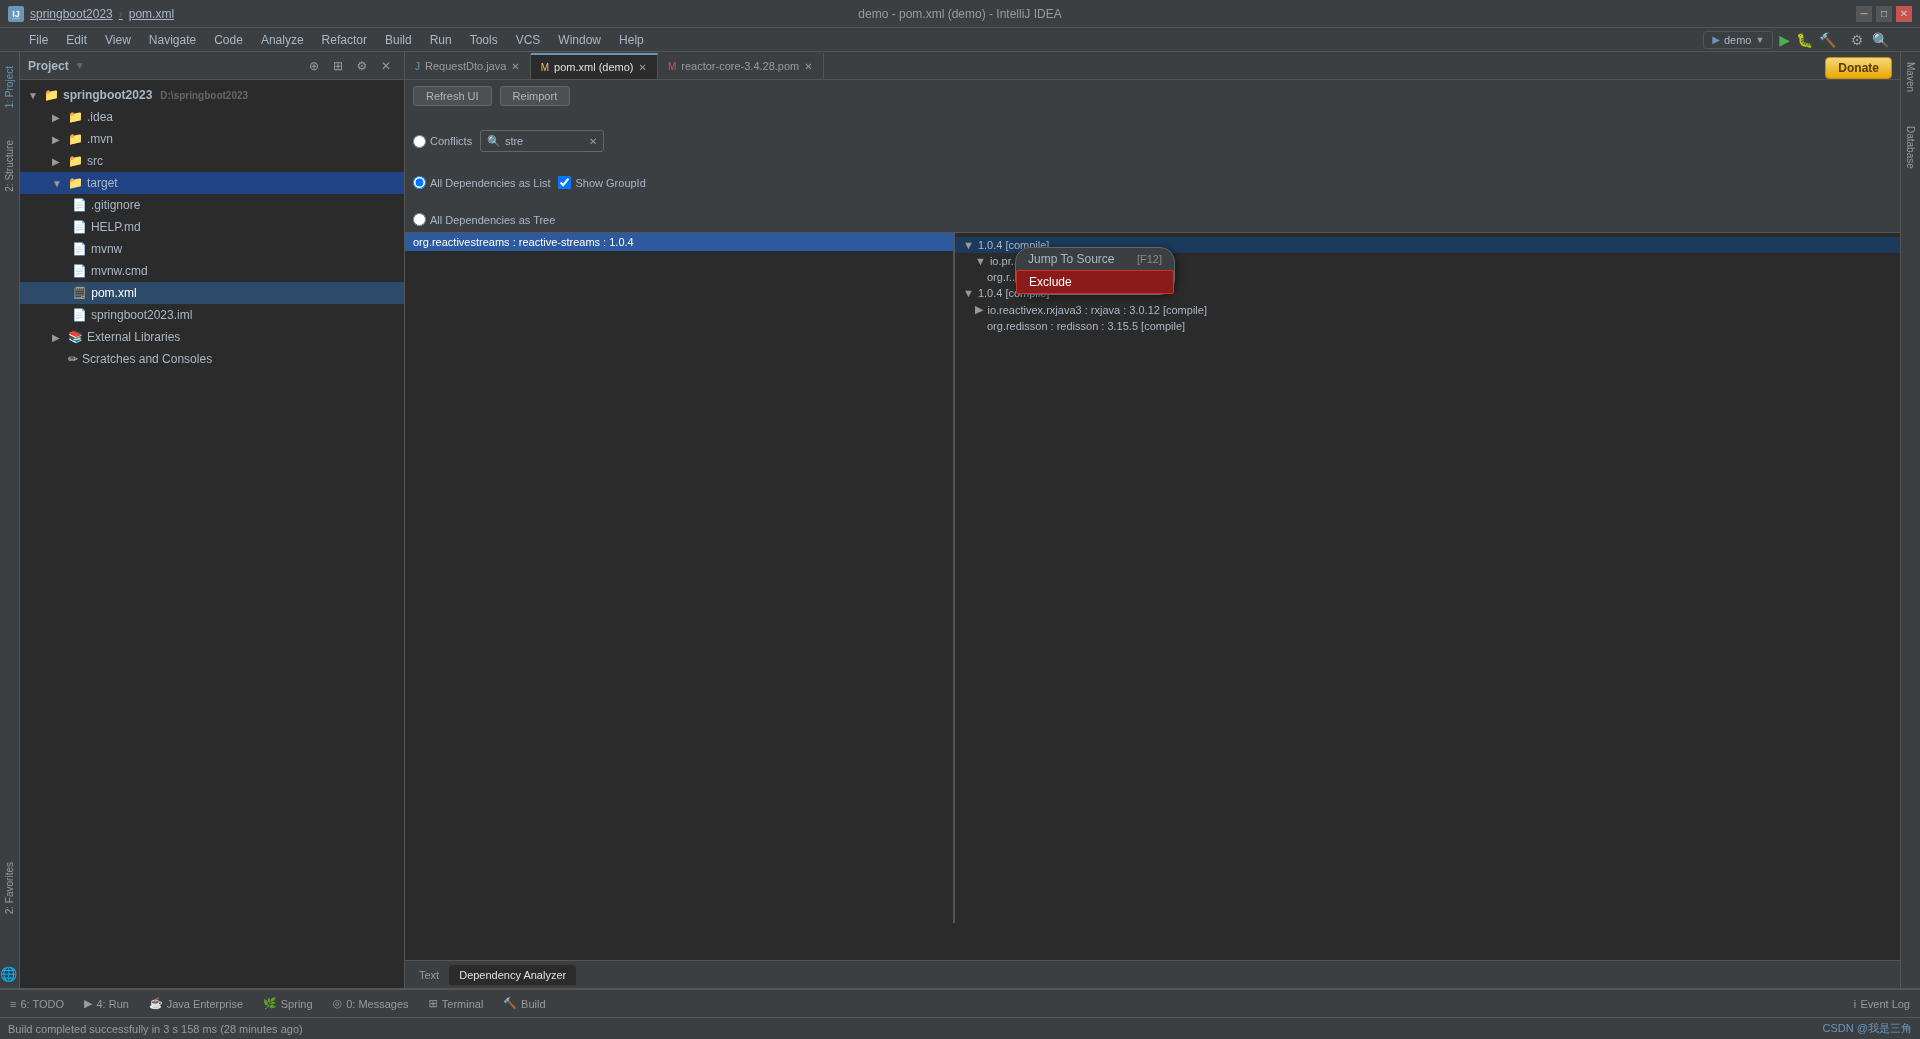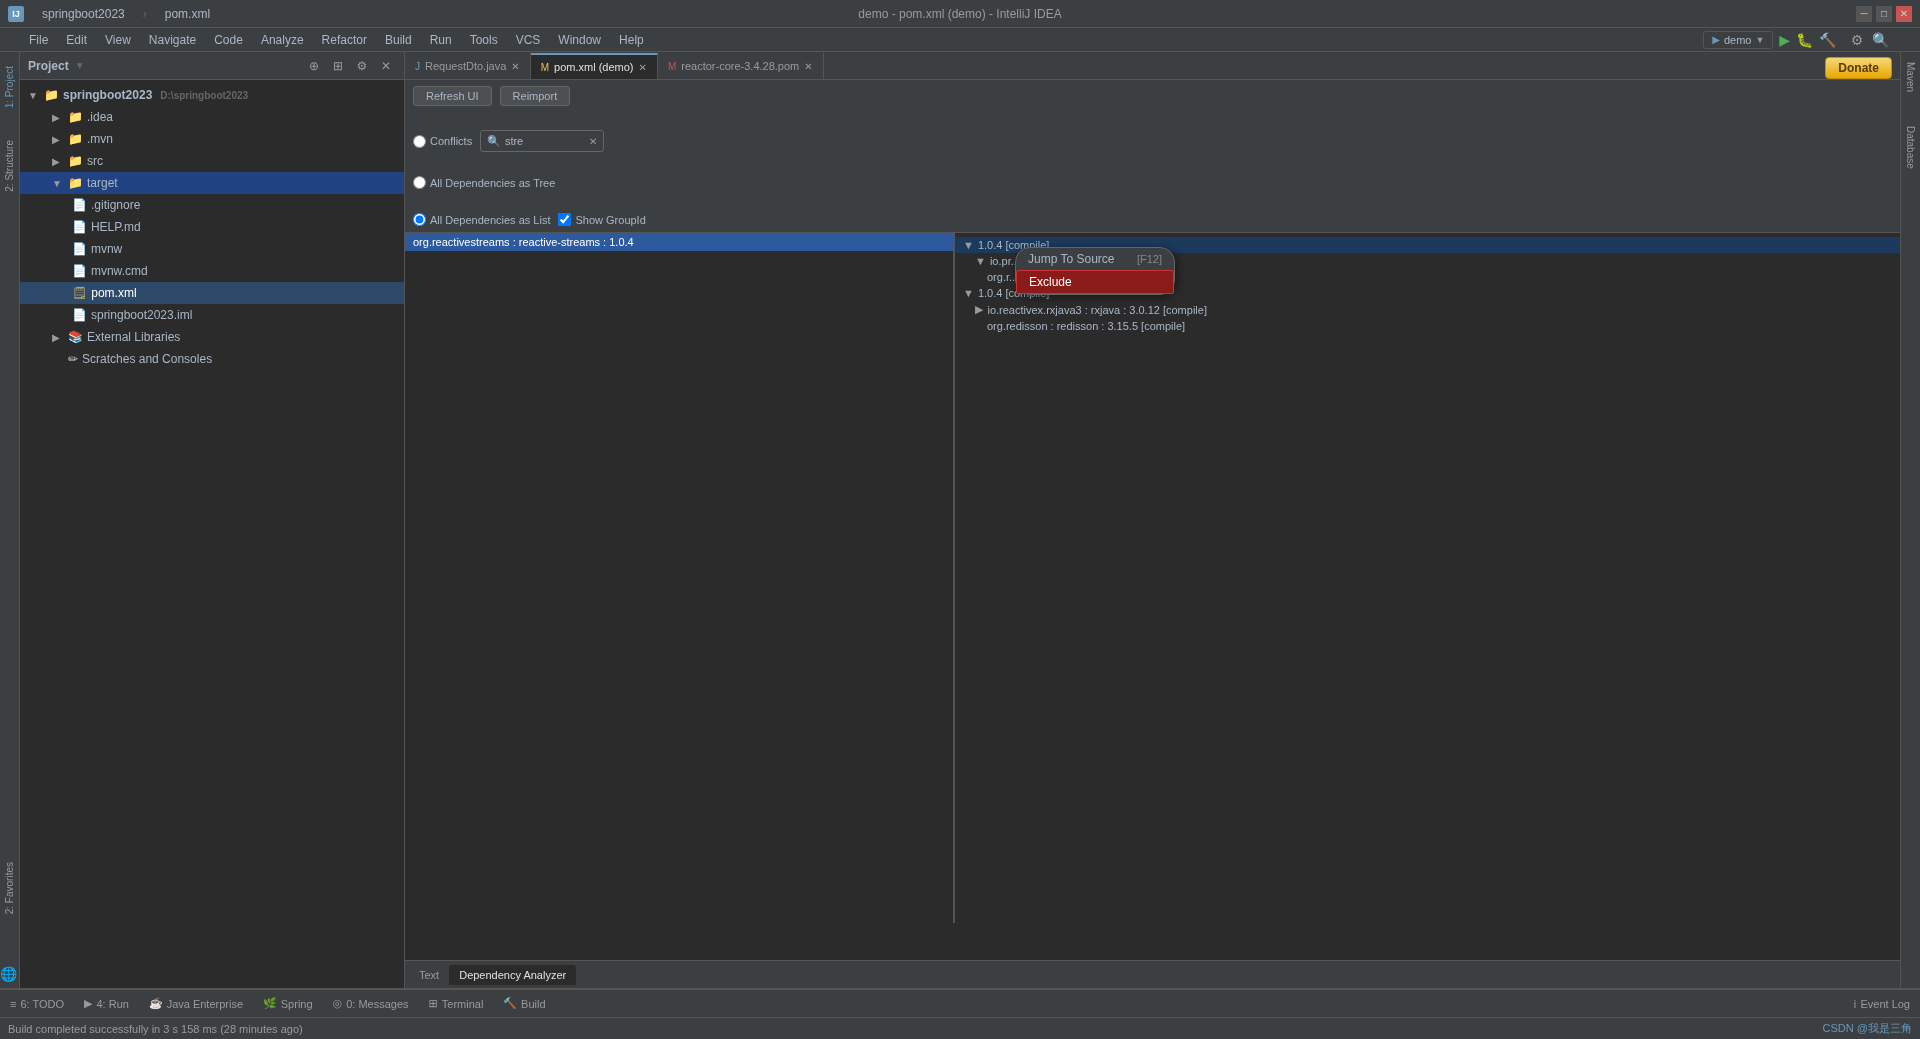--- a/index.html
+++ b/index.html
@@ -20,22 +20,23 @@
       background: #3c3f41;
       display: flex;
       align-items: center;
       padding: 0 8px;
       border-bottom: 1px solid #555;
       position: relative;
     }
     .title-bar-left {
       display: flex;
       align-items: center;
-      gap: 18px;
+      gap: 6px;
       flex: 1;
+      text-decoration: underline;
     }
     .title-bar-center {
       position: absolute;
       left: 50%;
       transform: translateX(-50%);
       color: #9a9a9a;
       font-size: 12px;
     }
     .title-bar-right {
       display: flex;
@@ -628,34 +629,34 @@
               <span>Conflicts</span>
             </label>
             <div class="search-box">
               <span class="search-icon">🔍</span>
               <input type="text" value="stre" style="">
               <span class="search-clear">✕</span>
             </div>
           </div>
           <div class="dep-toolbar-row">
             <label class="radio-label">
-              <input type="radio" name="depview" style="">
-              <span>All Dependencies as Tree</span>
-            </label>
-          </div>
-          <div class="dep-toolbar-row">
-            <label class="radio-label">
               <input type="radio" name="depview" checked="" style="">
               <span>All Dependencies as List</span>
             </label>
             <label class="checkbox-label">
               <input type="checkbox" checked="" style="">
               <span>Show GroupId</span>
             </label>
           </div>
+          <div class="dep-toolbar-row">
+            <label class="radio-label">
+              <input type="radio" name="depview" style="">
+              <span>All Dependencies as Tree</span>
+            </label>
+          </div>
         </div>
 
         <div class="dep-main-area">
 
           <div class="dep-left">
             <div class="dep-list-panel">
               <div class="dep-item selected">
                 <span>org.reactivestreams : reactive-streams : 1.0.4</span>
               </div>
             </div>

